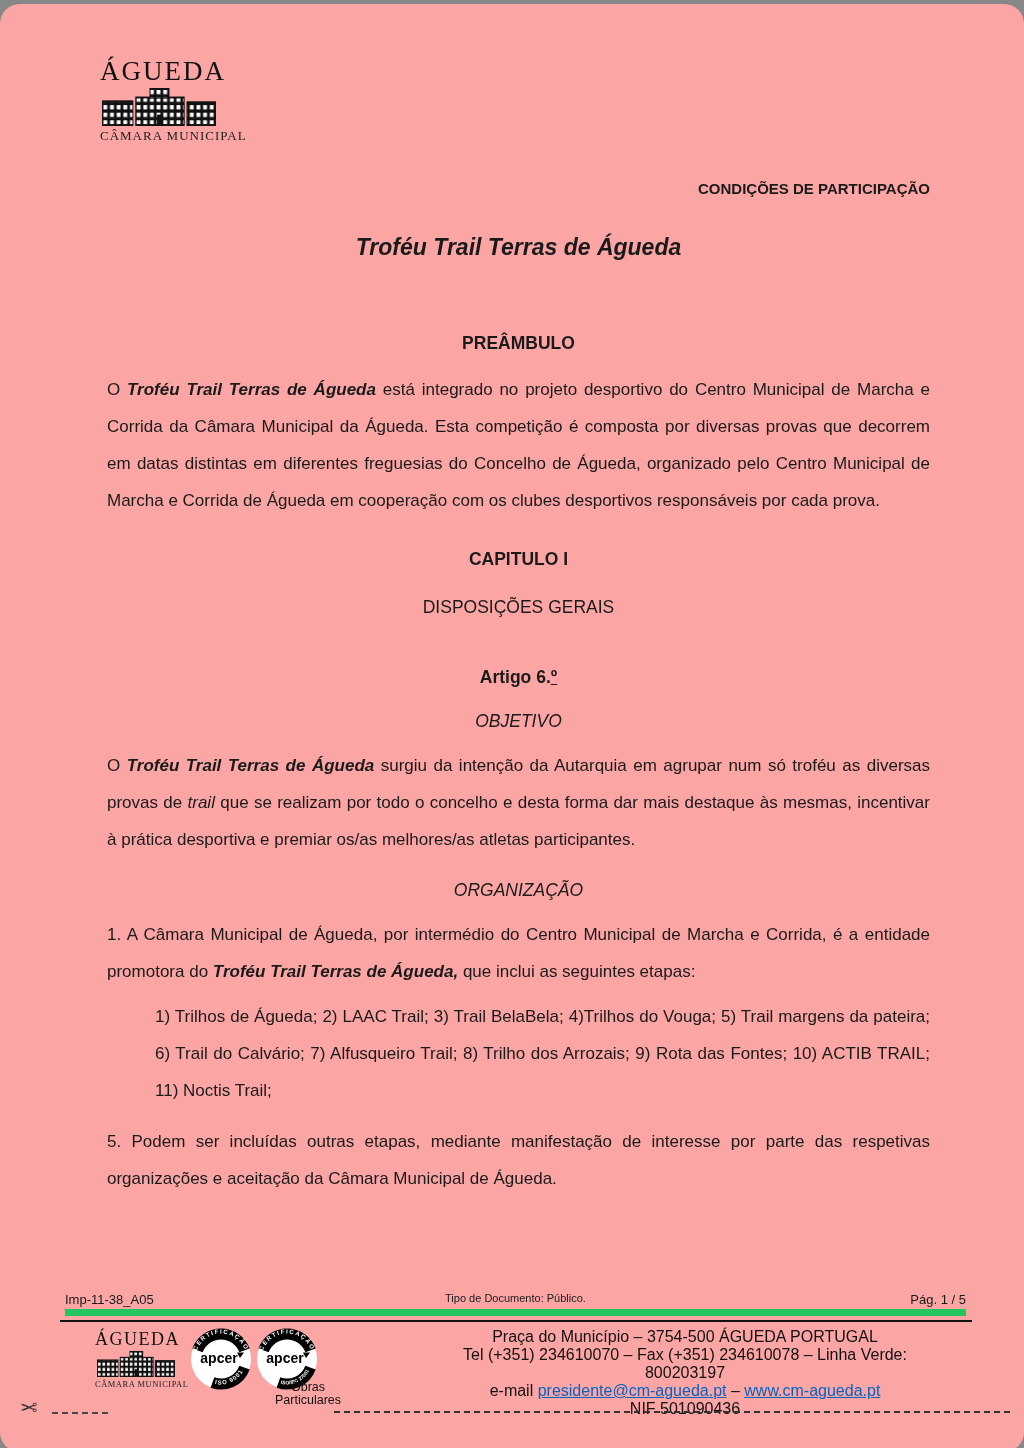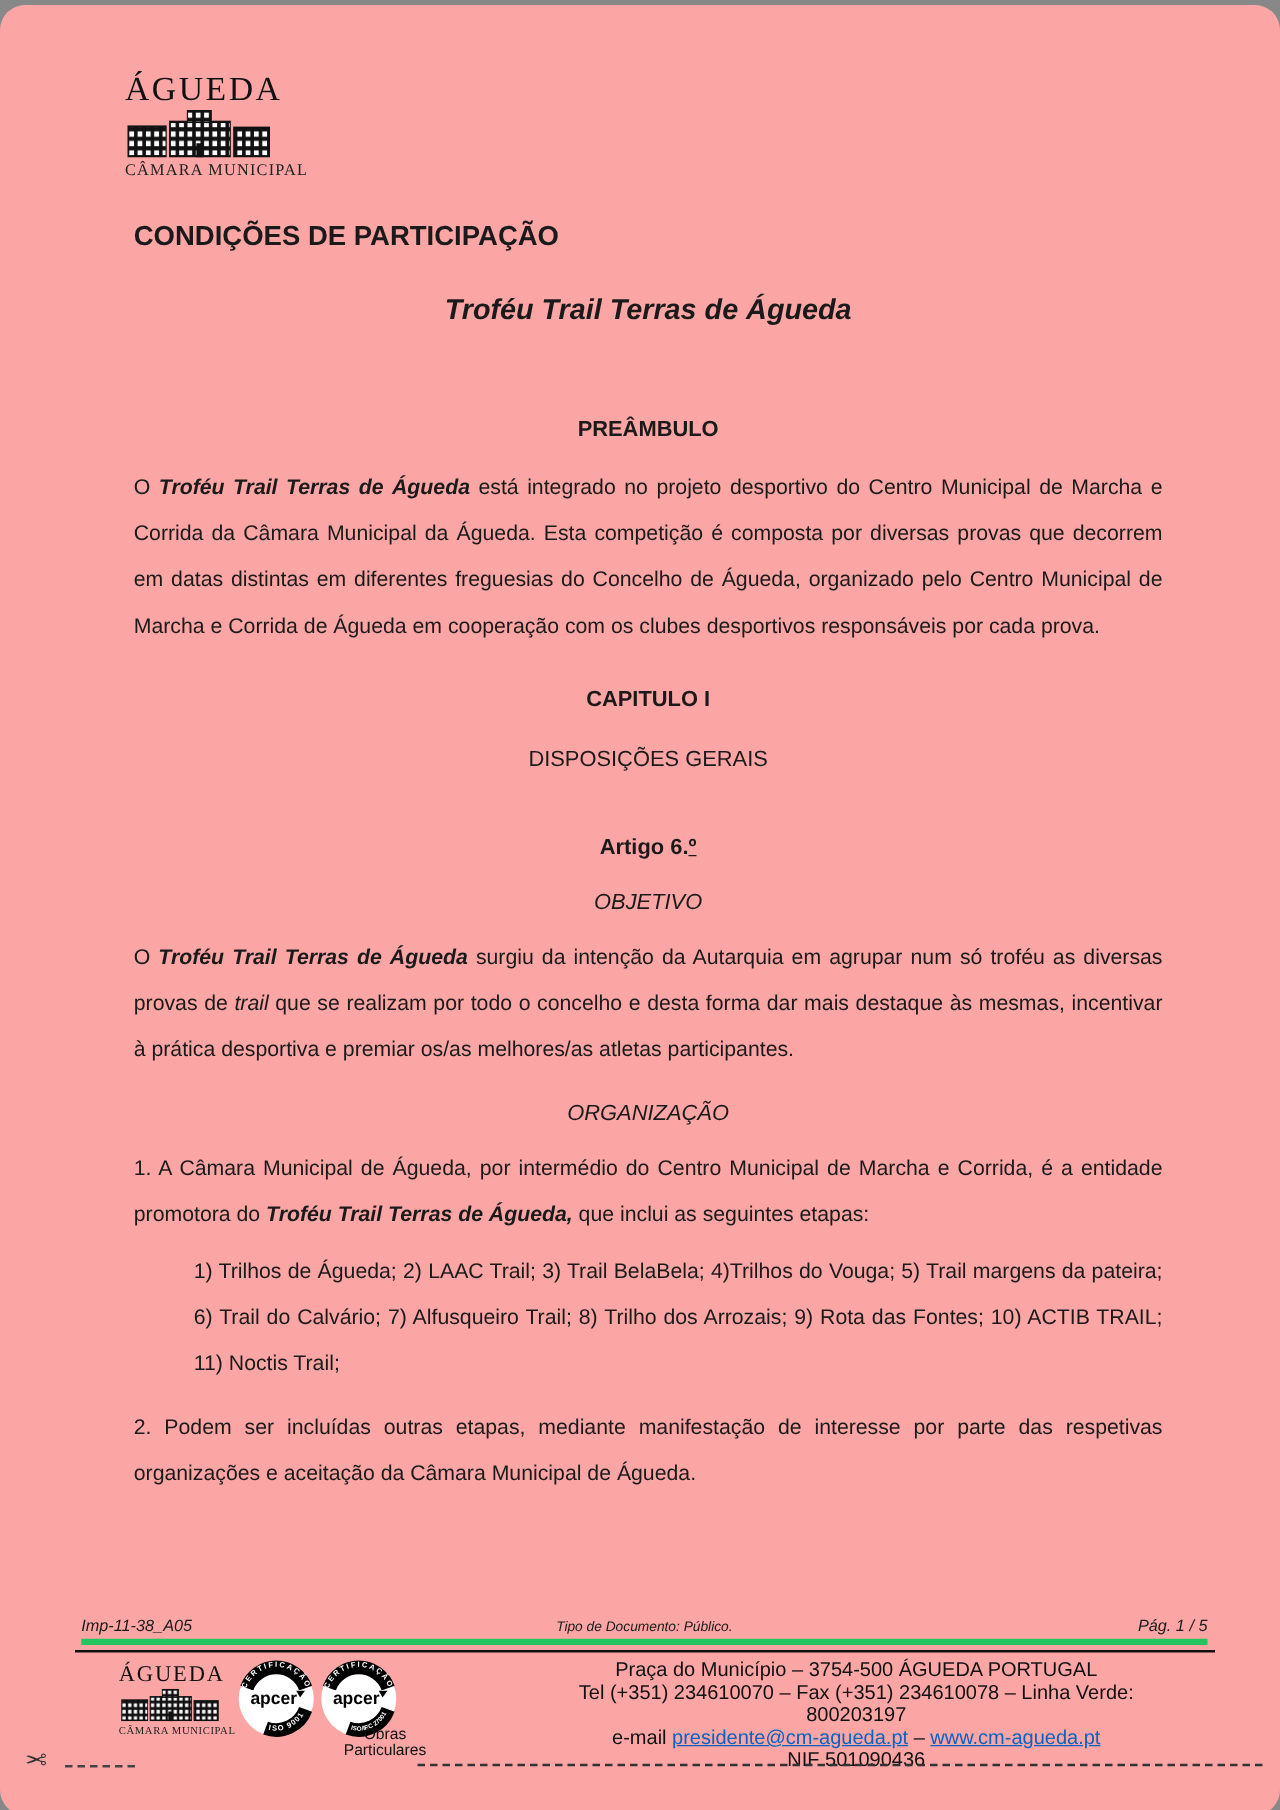--- a/index.html
+++ b/index.html
@@ -24,21 +24,21 @@
   .logo-building { display:block; margin:2px 0 2px 0; }
   .logo-org {
     font-family:"Liberation Serif", serif;
     font-variant:small-caps;
     font-size:13px; letter-spacing:1px; color:#222;
   }
 
   
   .content { padding:171px 94px 0 107px; }
   .doc-title {
-    text-align:left; font-size:22px; font-weight:bold; line-height:28px;
+    text-align:right; font-size:15px; font-weight:bold; line-height:28px;
   }
   .doc-subtitle {
     text-align:center; font-size:23px; font-weight:bold; font-style:italic;
     line-height:28px; margin-top:30px;
   }
   .h-sec { text-align:center; font-size:17.5px; line-height:24px; }
   .bold { font-weight:bold; }
   .ital { font-style:italic; }
   .h-preamble { margin-top:70px; }
   .h-cap { margin-top:28px; }
@@ -52,25 +52,24 @@
   }
   p.first-p { margin-top:16px; }
   .bi { font-weight:bold; font-style:italic; }
   .it { font-style:italic; }
   p.stages { margin-left:48px; margin-top:8px; }
   .ord { text-decoration:underline; }
 
   
   .footer-row {
     position:absolute; left:65px; right:58px; top:1288px;
-    display:flex; align-items:flex-end;
-    border-bottom:5px solid #22c55e;
+    display:flex; align-items:flex-start;
+    border-bottom:7px solid #22c55e;
     padding-bottom:3px;
     height:24px;
-    font-style:italic;
   }
   .footer-rule2 { position:absolute; left:60px; right:52px; top:1316px; border-top:2.5px solid #111; }
   .footer-code  { font-size:13px; flex:1; }
   .footer-type  { font-size:11px; flex:1; text-align:center; }
   .footer-page  { font-size:13px; flex:1; text-align:right; }
 
   .footer-logo { position:absolute; left:95px; top:1326px; width:100px; text-align:left; }
   .footer-logo .logo-brand { font-size:18px; letter-spacing:1.5px; line-height:19px; }
   .footer-logo .logo-org { font-size:8.5px; letter-spacing:0.5px; }
 
@@ -129,21 +128,21 @@
     <div class="h-sec bold h-cap">CAPITULO I</div>
     <div class="h-sec h-capsub">DISPOSIÇÕES GERAIS</div>
 
     <div class="h-sec bold h-art1"><span>Artigo 6.</span><span class="ord">º</span></div>
     <div class="h-sec ital h-art1sub">OBJETIVO</div>
     <p class="body-p"><span>O </span><span class="bi">Troféu Trail Terras de Águeda</span><span> surgiu da intenção da Autarquia em agrupar num só troféu as diversas provas de </span><span class="it">trail</span><span> que se realizam por todo o concelho e desta forma dar mais destaque às mesmas, incentivar à prática desportiva e premiar os/as melhores/as atletas participantes.</span></p>
 
     <div class="h-sec ital h-art2sub">ORGANIZAÇÃO</div>
     <p class="body-p"><span>1. A Câmara Municipal de Águeda, por intermédio do Centro Municipal de Marcha e Corrida, é a entidade promotora do </span><span class="bi">Troféu Trail Terras de Águeda,</span><span> que inclui as seguintes etapas:</span></p>
     <p class="body-p stages">1) Trilhos de Águeda; 2) LAAC Trail; 3) Trail BelaBela; 4)Trilhos do Vouga; 5) Trail margens da pateira; 6) Trail do Calvário; 7) Alfusqueiro Trail; 8) Trilho dos Arrozais; 9) Rota das Fontes; 10) ACTIB TRAIL; 11) Noctis Trail;</p>
-    <p class="body-p">2. Podem ser incluídas outras etapas, mediante manifestação de interesse por parte das respetivas organizações e aceitação da Câmara Municipal de Águeda.</p>
+    <p class="body-p">5. Podem ser incluídas outras etapas, mediante manifestação de interesse por parte das respetivas organizações e aceitação da Câmara Municipal de Águeda.</p>
   </div>
 
   <div class="footer-row">
     <span class="footer-code">Imp-11-38_A05</span>
     <span class="footer-type">Tipo de Documento: Público.</span>
     <span class="footer-page">Pág. 1 / 5</span>
   </div>
   <div class="footer-rule2"></div>
 
   <div class="footer-logo">

